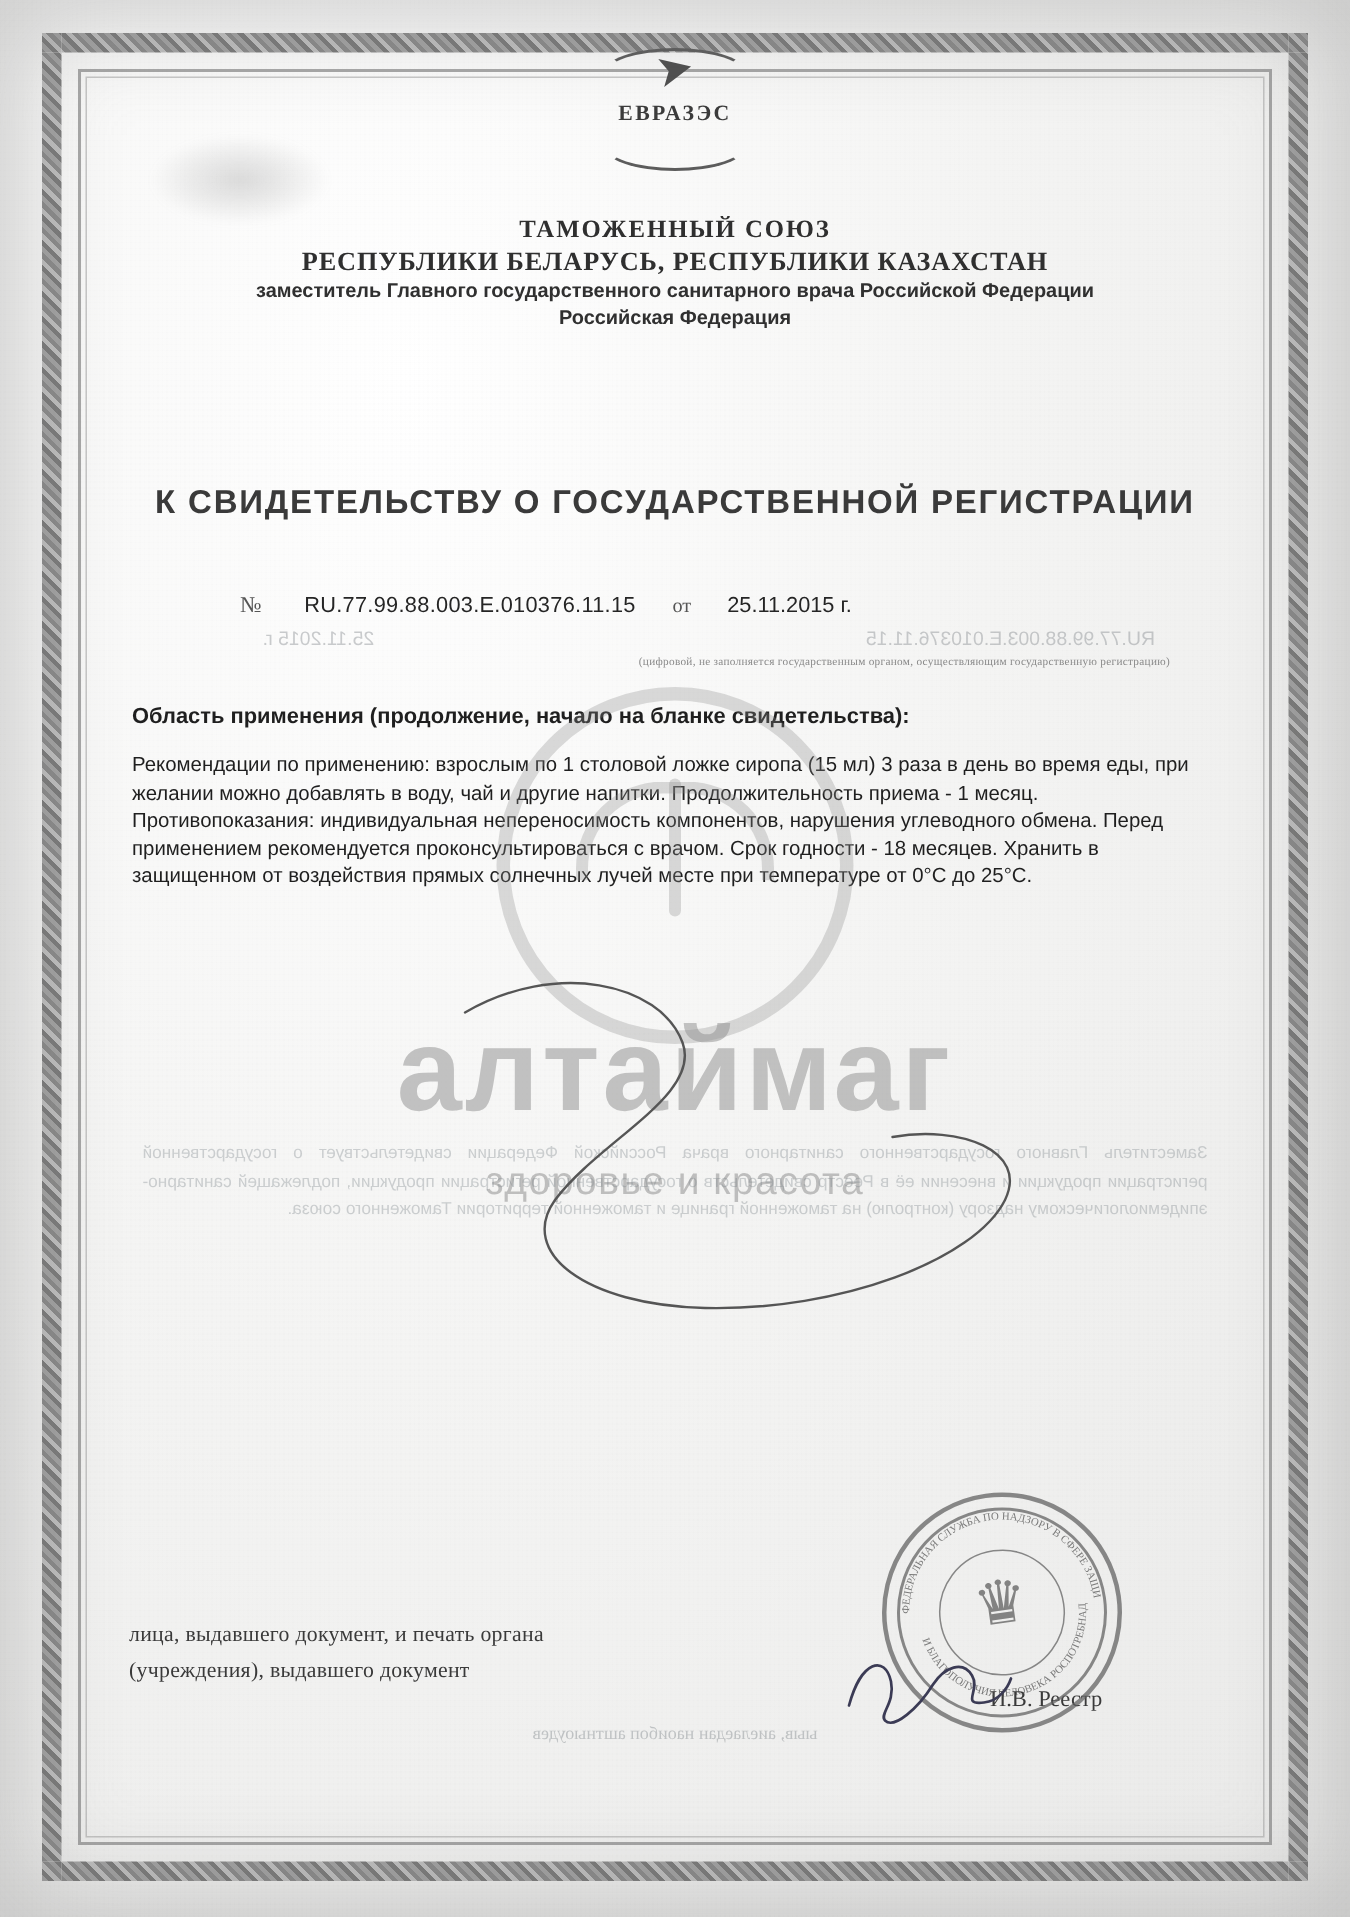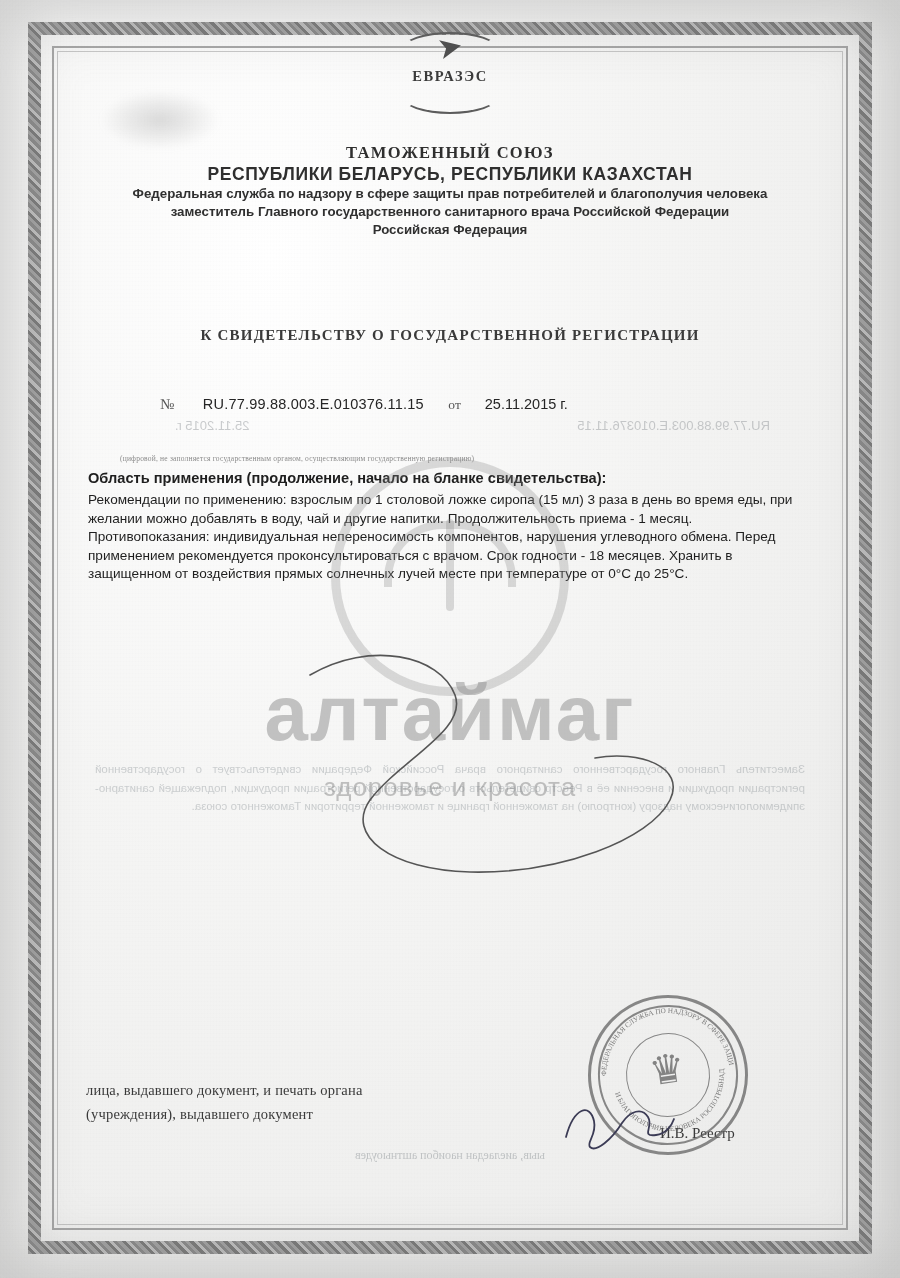--- a/index.html
+++ b/index.html
@@ -143,21 +143,21 @@
     color: #2f2f2f;
   }
   .h-union {
     font-family: "Liberation Serif", serif;
     font-weight: 700;
     font-size: 16.5px;
     letter-spacing: 1.3px;
     line-height: 21px;
   }
   .h-countries {
-    font-family: Liberation Sans, sans-serif;
+    font-family: Liberation Serif, serif;
     font-weight: 700;
     font-size: 17.5px;
     letter-spacing: .6px;
     line-height: 22px;
   }
   .h-countries2 {
     font-family: "Liberation Serif", serif;
     font-weight: 700;
     font-size: 17.5px;
     letter-spacing: .6px;
@@ -188,23 +188,23 @@
   }
   .t-prilozhenie {
     font-family: "Liberation Serif", serif;
     font-weight: 700;
     font-size: 21px;
     letter-spacing: 2.2px;
     color: #3a3a3a;
     line-height: 27px;
   }
   .t-main {
-    font-family: Liberation Serif, serif;
-    font-weight: 700;
-    font-size: 15px;
+    font-family: Liberation Sans, sans-serif;
+    font-weight: 700;
+    font-size: 22px;
     letter-spacing: 1.2px;
     color: #3a3a3a;
     line-height: 30px;
     margin-top: 2px;
   }
 
   
   .numrow {
     position: absolute;
     left: 160px;
@@ -248,41 +248,41 @@
     transform: scaleX(-1);
     display: flex;
     justify-content: space-between;
     pointer-events: none;
     font-family: "Liberation Sans", sans-serif;
   }
   .caption-tiny2 {
     position: absolute;
     left: 120px;
     right: 120px;
-    top: 454px;
-    text-align: left;
+    top: 436px;
+    text-align: right;
     font-size: 7.5px;
     color: #8a8a8a;
     font-family: "Liberation Serif", serif;
     letter-spacing: .2px;
   }
 
   
   .body-block {
     position: absolute;
     left: 88px;
     right: 86px;
     top: 468px;
     color: #1f1f1f;
   }
   .body-heading {
     font-size: 14.6px;
     font-weight: 700;
     line-height: 20px;
-    margin-bottom: 3px;
+    margin-bottom: 13px;
   }
   .body-text {
     font-size: 13.6px;
     line-height: 18.6px;
     text-align: left;
   }
 
   
   .watermark {
     position: absolute;
@@ -440,21 +440,20 @@
   <div class="emblem">
     <div class="arc-top"></div>
     <div class="arc-bot"></div>
     <span class="bird">➤</span>
     <div class="ename">ЕВРАЗЭС</div>
   </div>
 
   <div class="header">
     <div class="h-union">ТАМОЖЕННЫЙ СОЮЗ</div>
     <div class="h-countries">РЕСПУБЛИКИ БЕЛАРУСЬ, РЕСПУБЛИКИ КАЗАХСТАН</div>
-    <div class="h-agency">Федеральная служба по надзору в сфере защиты прав потребителей и благополучия человека</div>
     <div class="h-agency">заместитель Главного государственного санитарного врача Российской Федерации</div>
     <div class="h-agency">Российская Федерация</div>
   </div>
 
   <div class="title-wrap">
     <div class="t-main">К СВИДЕТЕЛЬСТВУ О ГОСУДАРСТВЕННОЙ РЕГИСТРАЦИИ</div>
   </div>
 
   <div class="numrow">
     <span class="lbl-no">№</span>

